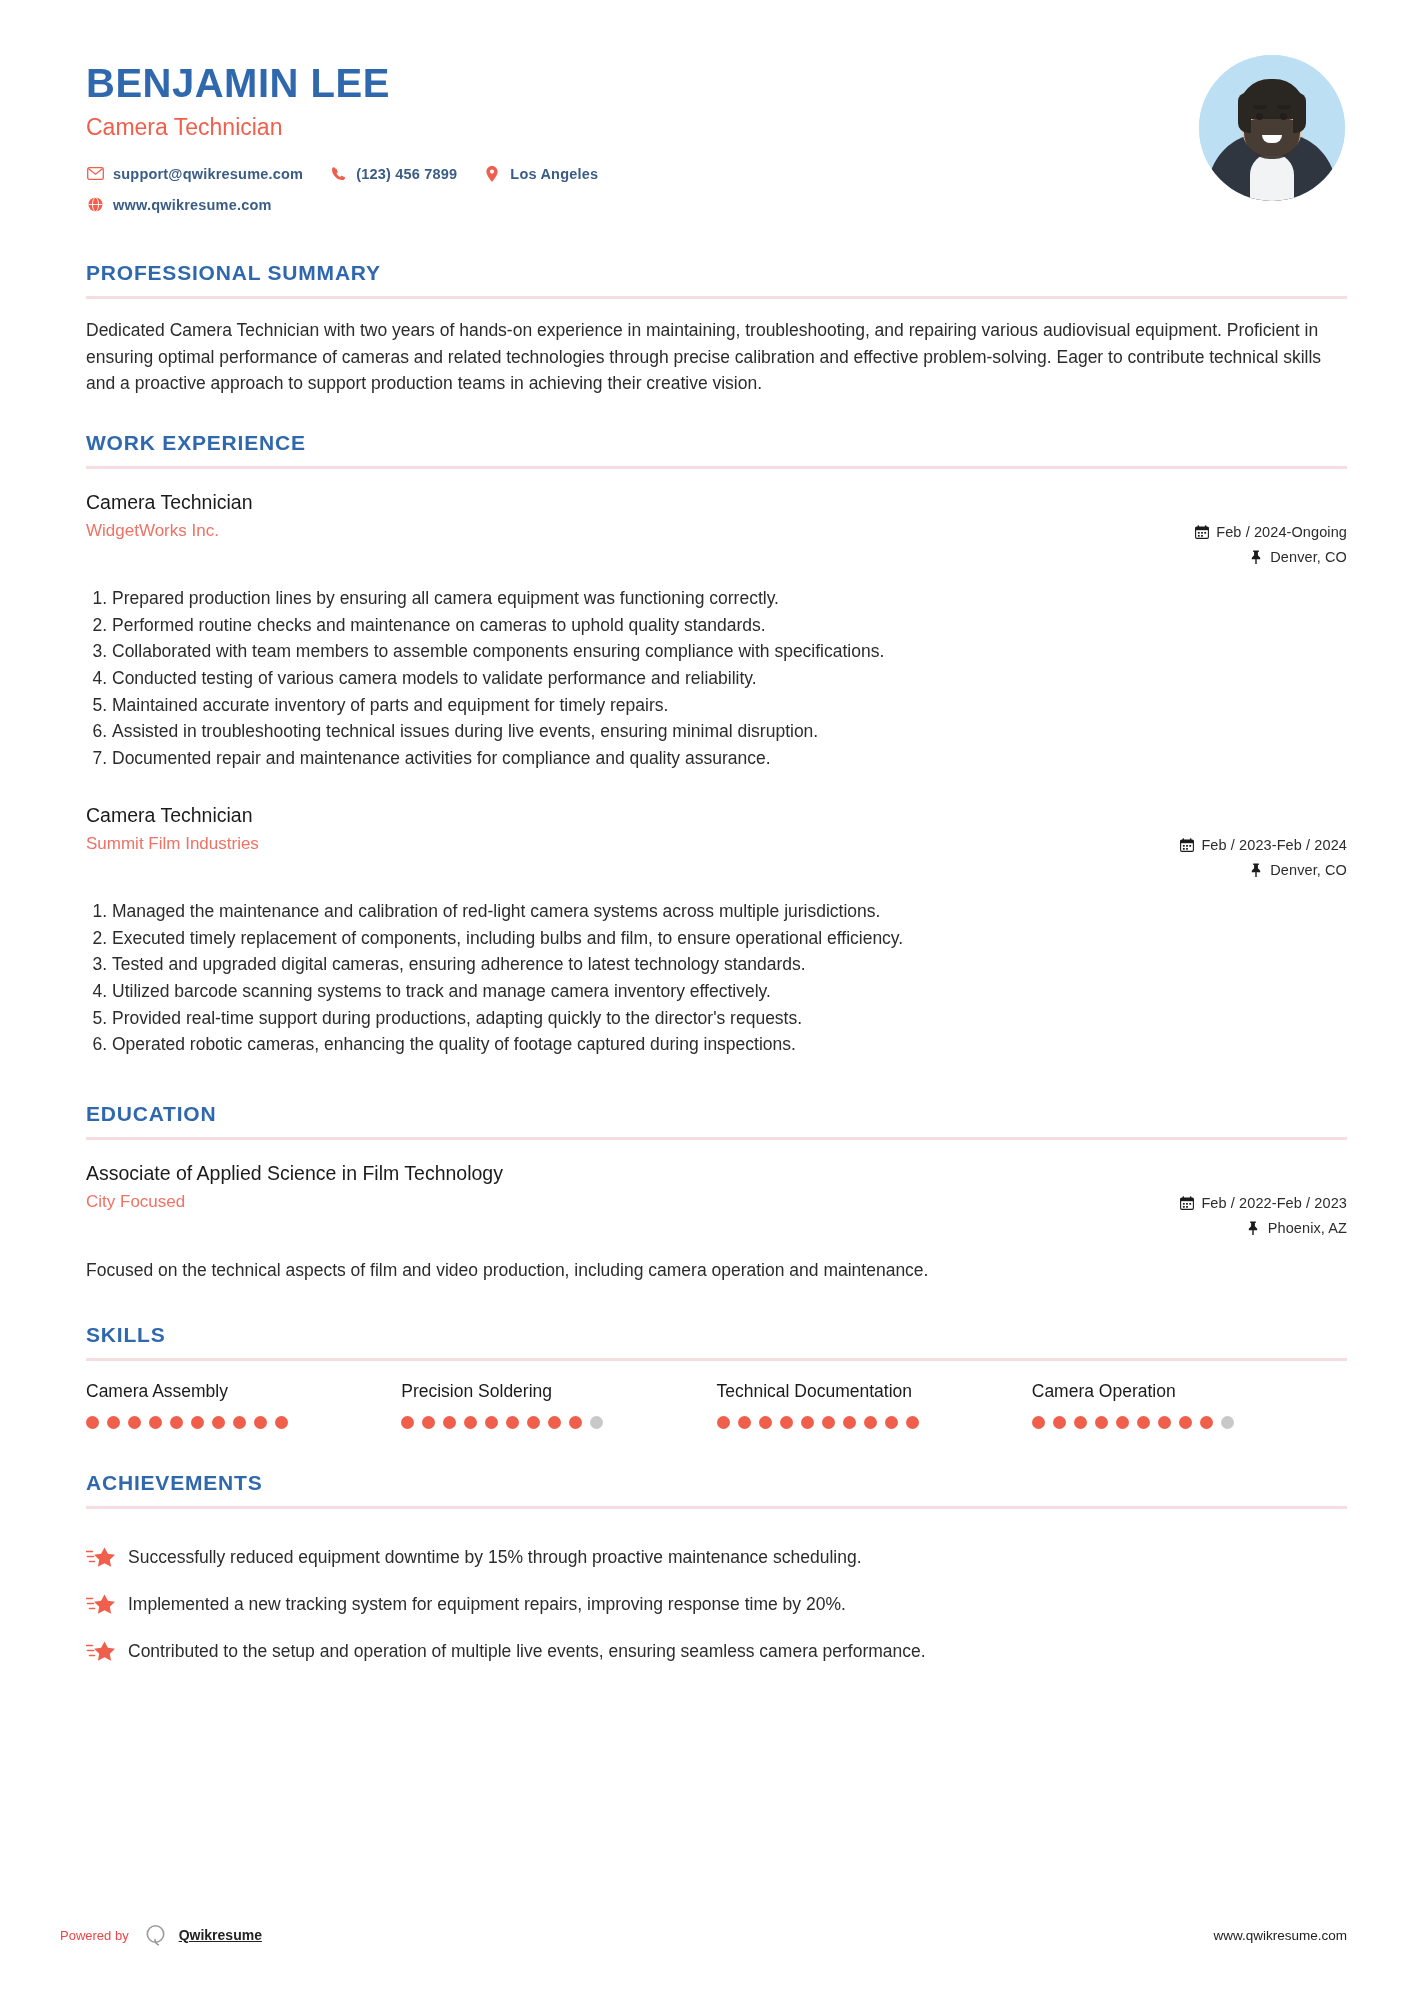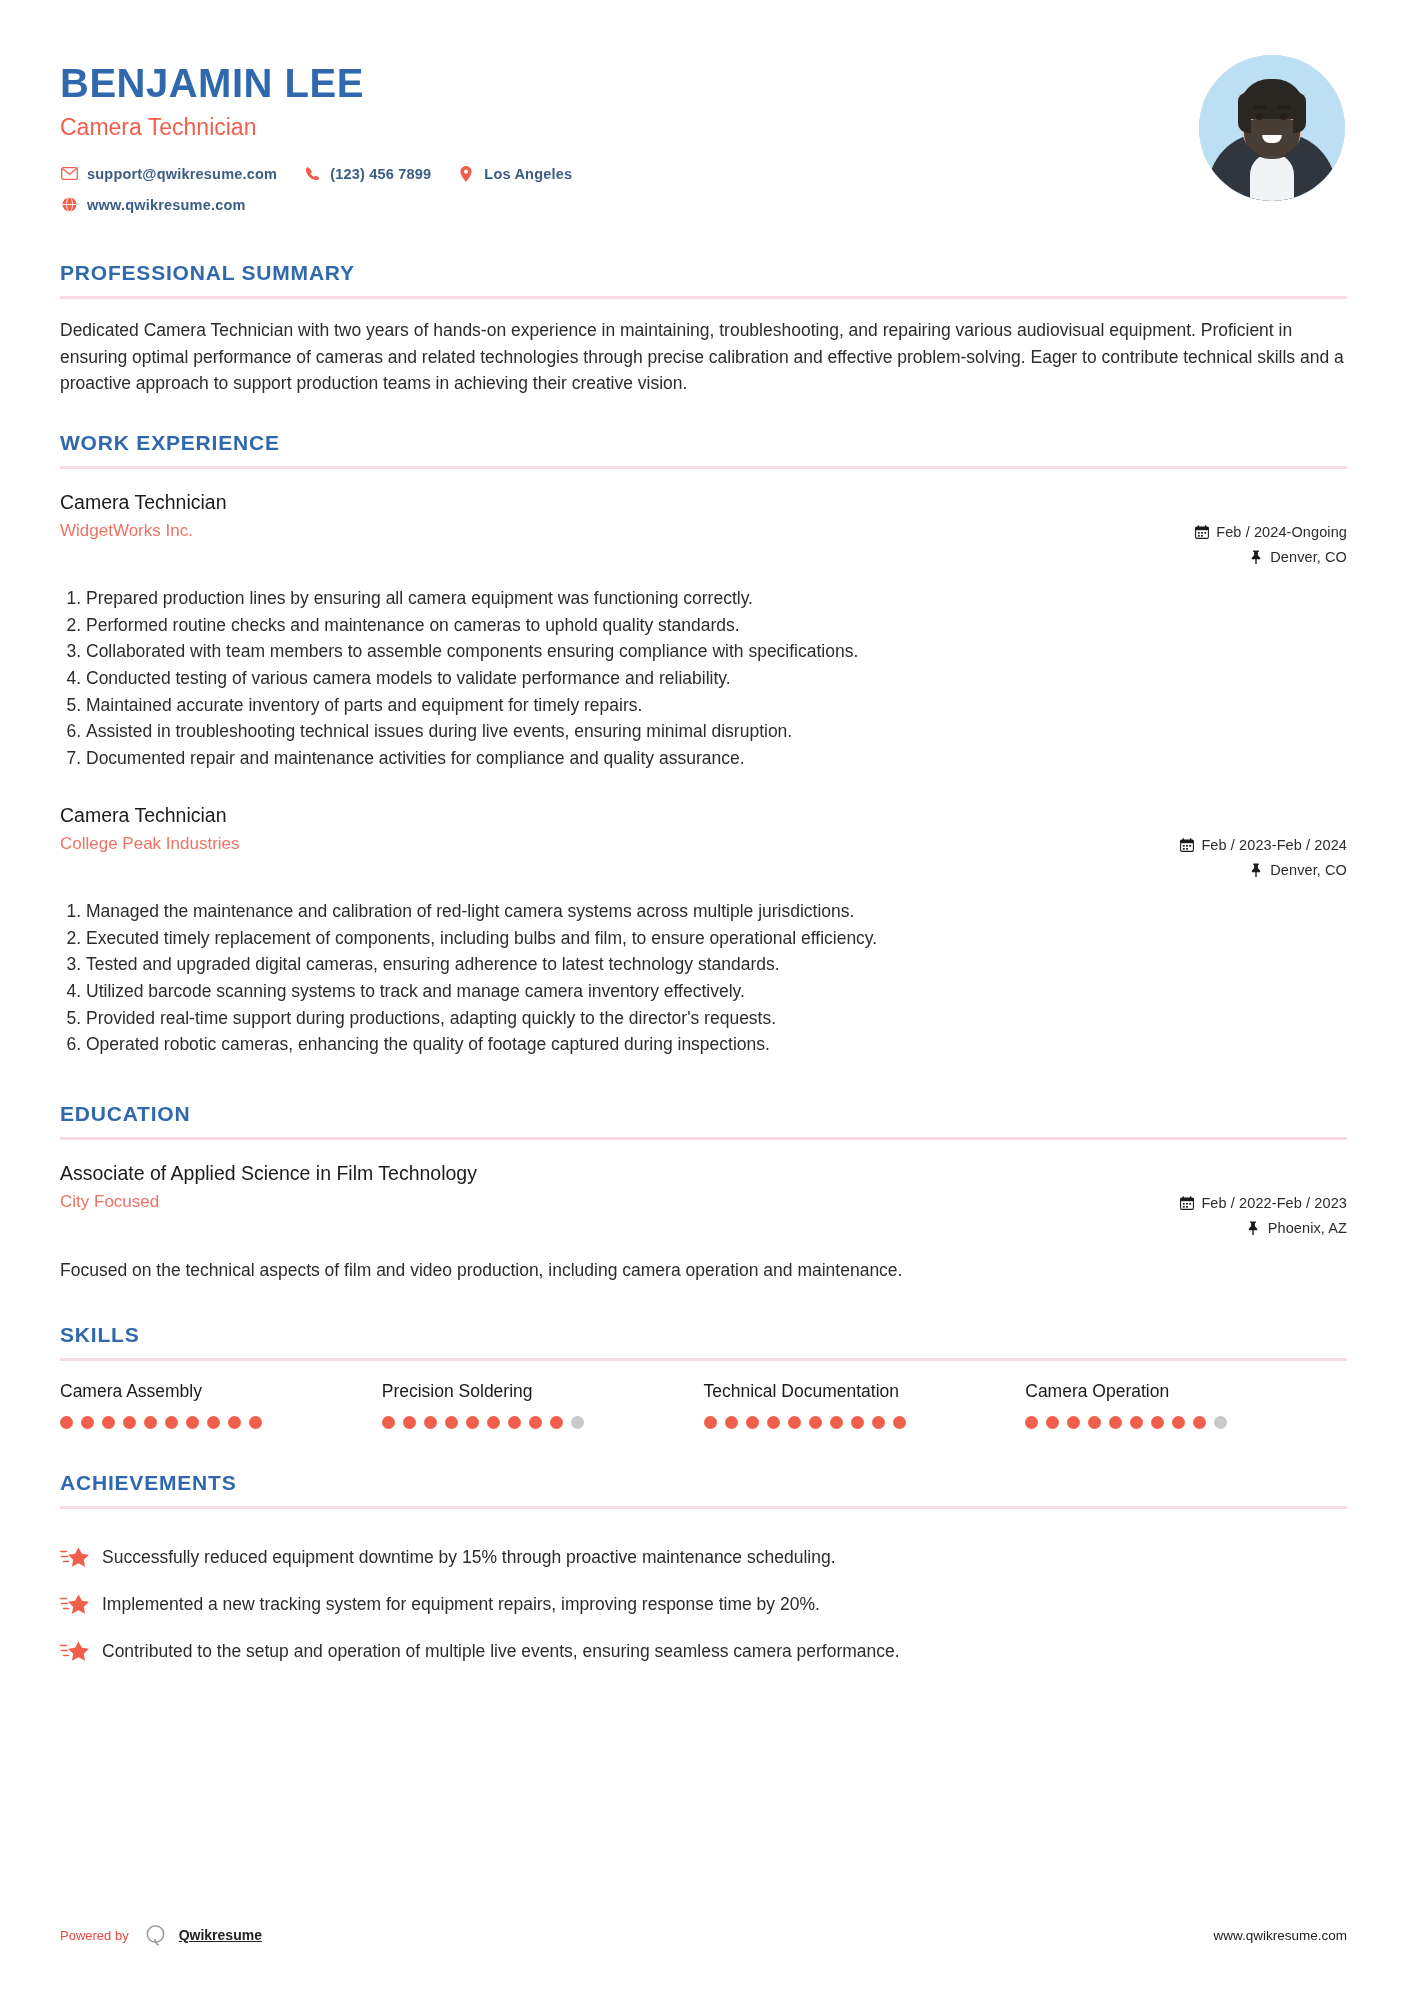--- a/index.html
+++ b/index.html
@@ -10,21 +10,21 @@
     background: #ffffff;
     font-family: "Liberation Sans", sans-serif;
     -webkit-font-smoothing: antialiased;
   }
 
   .page {
     position: relative;
     width: 1407px;
     height: 1990px;
     background: #ffffff;
-    padding: 55px 60px 0 60px;
+    padding: 55px 60px 0 86px;
     overflow: hidden;
   }
 
   
   .header {
     display: flex;
     align-items: flex-start;
     justify-content: space-between;
   }
   .header-left { padding-top: 6px; }
@@ -434,21 +434,21 @@
         <li>Maintained accurate inventory of parts and equipment for timely repairs.</li>
         <li>Assisted in troubleshooting technical issues during live events, ensuring minimal disruption.</li>
         <li>Documented repair and maintenance activities for compliance and quality assurance.</li>
       </ol>
     </div>
 
     <div class="entry" style="margin-top:32px">
       <div class="entry-head">
         <div class="entry-left">
           <div class="entry-role">Camera Technician</div>
-          <div class="entry-org">College Peak Industries</div>
+          <div class="entry-org">Summit Film Industries</div>
         </div>
         <div class="entry-meta">
           <div class="meta-line">
             <span class="meta-icon">
               <svg width="14" height="14" viewBox="0 0 14 14" fill="currentColor">
                 <rect x="0.6" y="2" width="12.8" height="11.4" rx="1.3" fill="none" stroke="currentColor" stroke-width="1.1"></rect>
                 <rect x="0.6" y="2" width="12.8" height="3.2"></rect>
                 <rect x="2.6" y="0.3" width="1.5" height="3" rx="0.6"></rect>
                 <rect x="9.9" y="0.3" width="1.5" height="3" rx="0.6"></rect>
                 <rect x="2.9" y="7" width="1.8" height="1.7"></rect>

